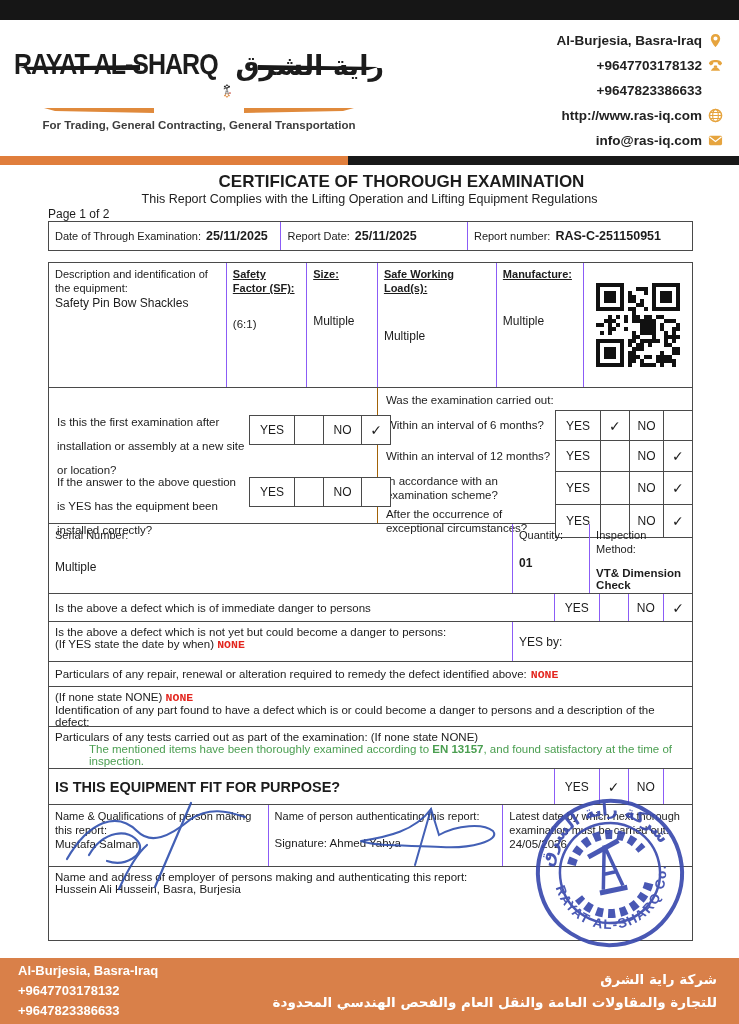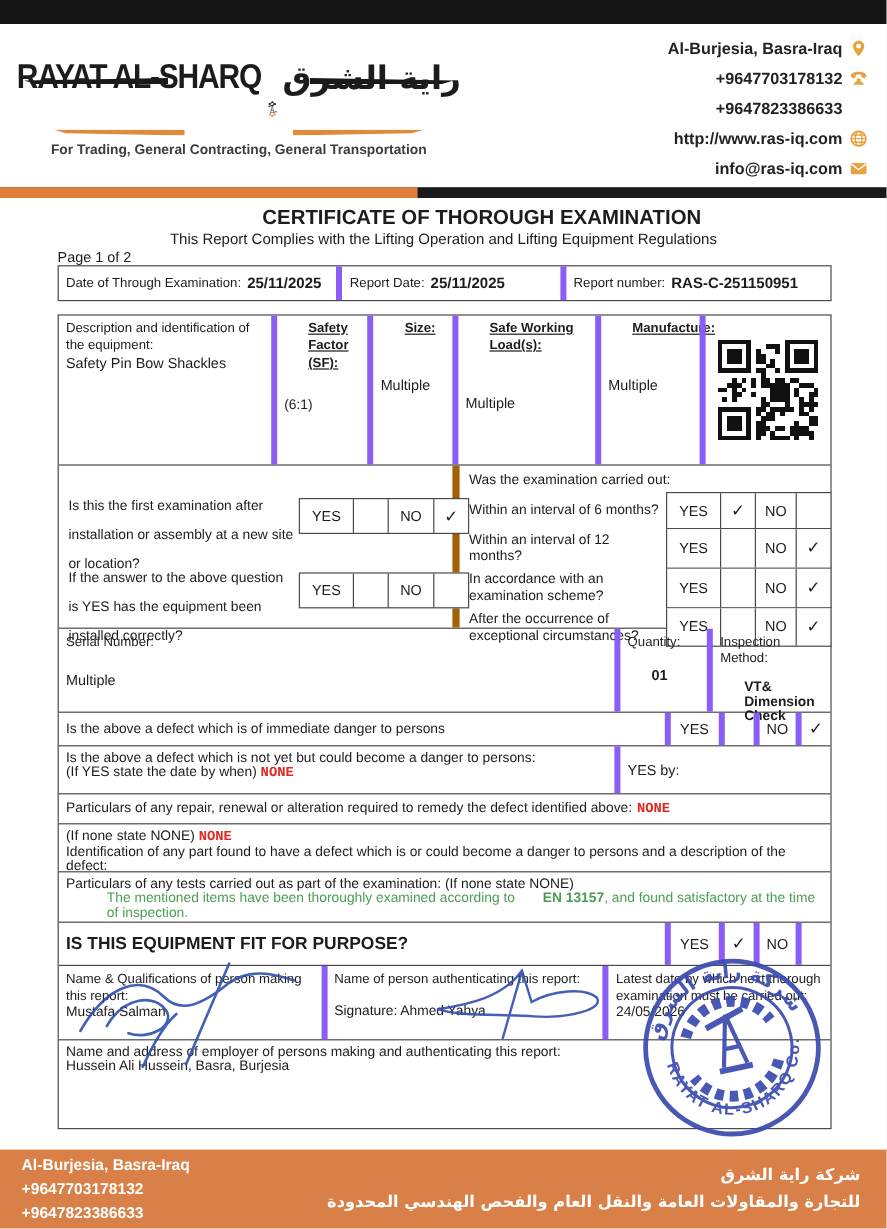--- a/index.html
+++ b/index.html
@@ -34,43 +34,43 @@
   .divider .orange { position:absolute; left:0; top:0; width:348px; height:9px; background:#e07e3c; }
   
   .doc-title { position:absolute; top:172px; left:0; width:739px; text-align:center; font-size:17px; font-weight:800;margin-left:32px; }
   .doc-sub { position:absolute; top:192px; left:0; width:739px; text-align:center; font-size:12.5px; }
   .page-no { position:absolute; top:207px; left:48px; font-size:12px; }
   
   .tbl { border:1px solid #4a4a4a; font-size:11.5px; }
   .r { display:flex; }
   .r + .r { border-top:1px solid #4a4a4a; }
   .c { padding:4px 6px; }
-  .c + .c { border-left:5px solid #8b5cf6; }
+  .c + .c { border-left:1px solid #8b5cf6; }
   .lbl { font-size:11px; line-height:1.3; }
   .val { font-size:12.5px; font-weight:600; }
-  .b { font-weight:bold;margin-left:20px; }
+  .b { font-weight:bold; }
   .u { text-decoration:underline; }
   .red { color:#e3261f; font-weight:bold;font-family:Liberation Mono, monospace; }
   .green { color:#4a9e50; }
   
   .meta-tbl { position:absolute; top:221px; left:48px; width:645px; }
   .meta-tbl .c { height:28px; display:flex; align-items:center; gap:5px; }
   
   .main-tbl { position:absolute; top:262px; left:48px; width:645px; }
   
   .ynbox { display:flex; border:1px solid #4a4a4a; height:30px; background:#fff; }
   .ynbox div { display:flex; align-items:center; justify-content:center; font-size:12px; }
   .ynbox div + div { border-left:1px solid #4a4a4a; }
   .yn-yes { width:44px; } .yn-chk { width:29px; font-size:14px !important; } .yn-no { width:38px; }
   
   .yncell { display:flex; align-items:center; justify-content:center; font-size:12px; padding:0; }
   .chk { font-size:14px; }
   
   .q-left { width:51%; position:relative; padding:6px 8px; }
-  .q-right { width:49%; border-left:6px solid #a16207; padding:4px 0 0 8px; }
+  .q-right { width:49%; border-left:1px solid #a16207; padding:4px 0 0 8px; }
   .qtext { font-size:11.5px; line-height:2.1; width:190px; }
   .q-item { display:flex; align-items:stretch; margin-top:0; }
   .q-item .qlab { flex:1; font-size:11.5px; display:flex; align-items:center; line-height:1.25; padding:2px 2px 2px 0; }
   .q-item .ynbox { height:auto; min-height:31px; margin-right:-1px; }
   .sig-script { position:absolute; pointer-events:none; }
   
   .stamp { position:absolute; top:793px; left:530px; width:160px; height:160px; transform:rotate(-12deg); opacity:.92; }
   
   .footer { position:absolute; top:958px; left:0; width:739px; height:66px; background:#d98049; color:#fff; display:flex; justify-content:space-between; align-items:center; padding:0 22px 0 18px; }
   .f-left { font-size:13px; font-weight:bold; line-height:1.55; }

